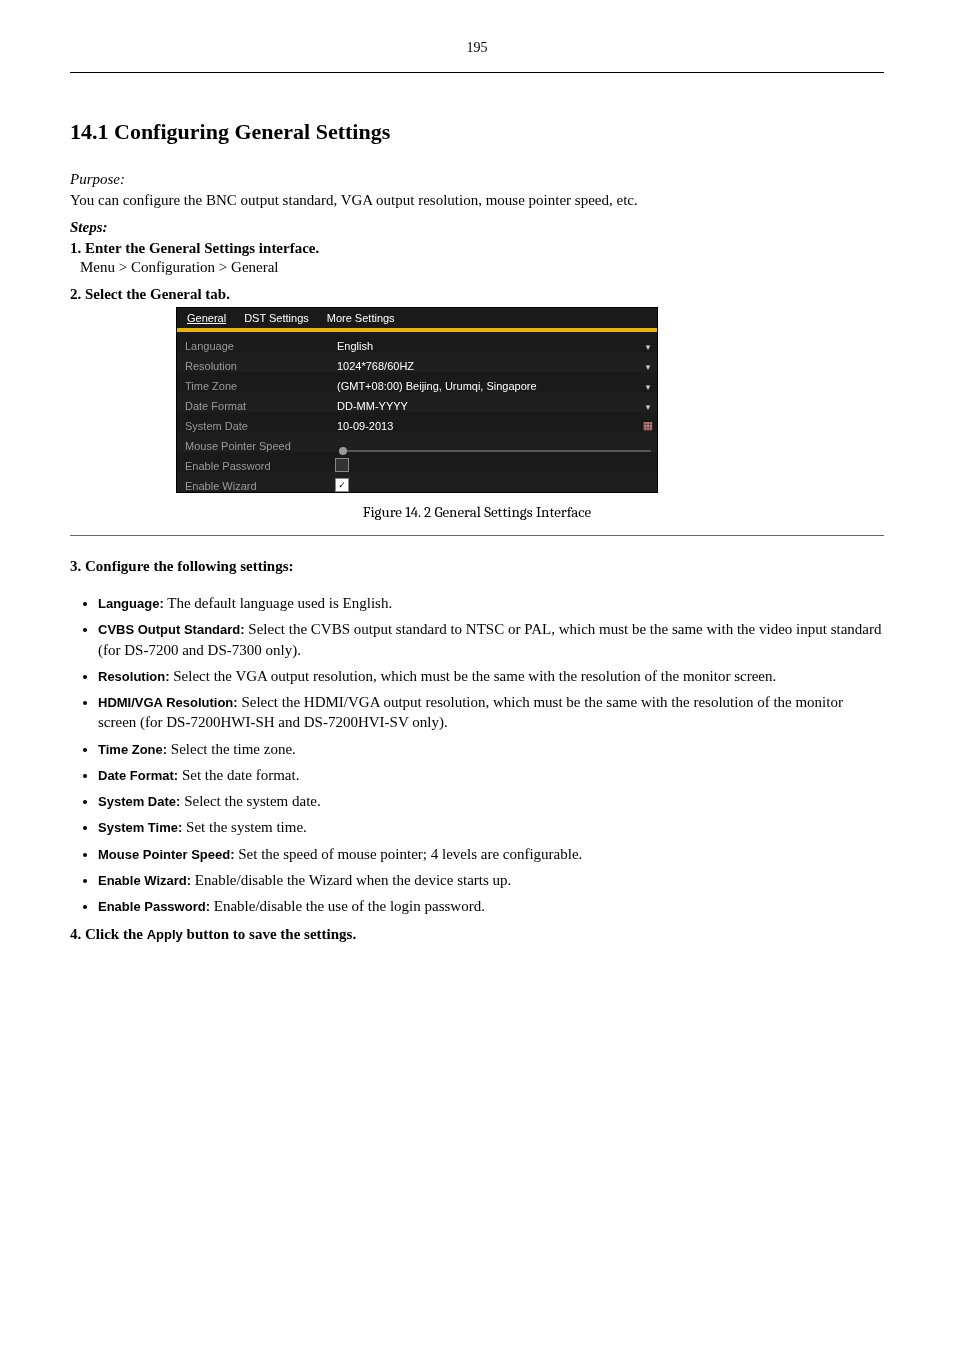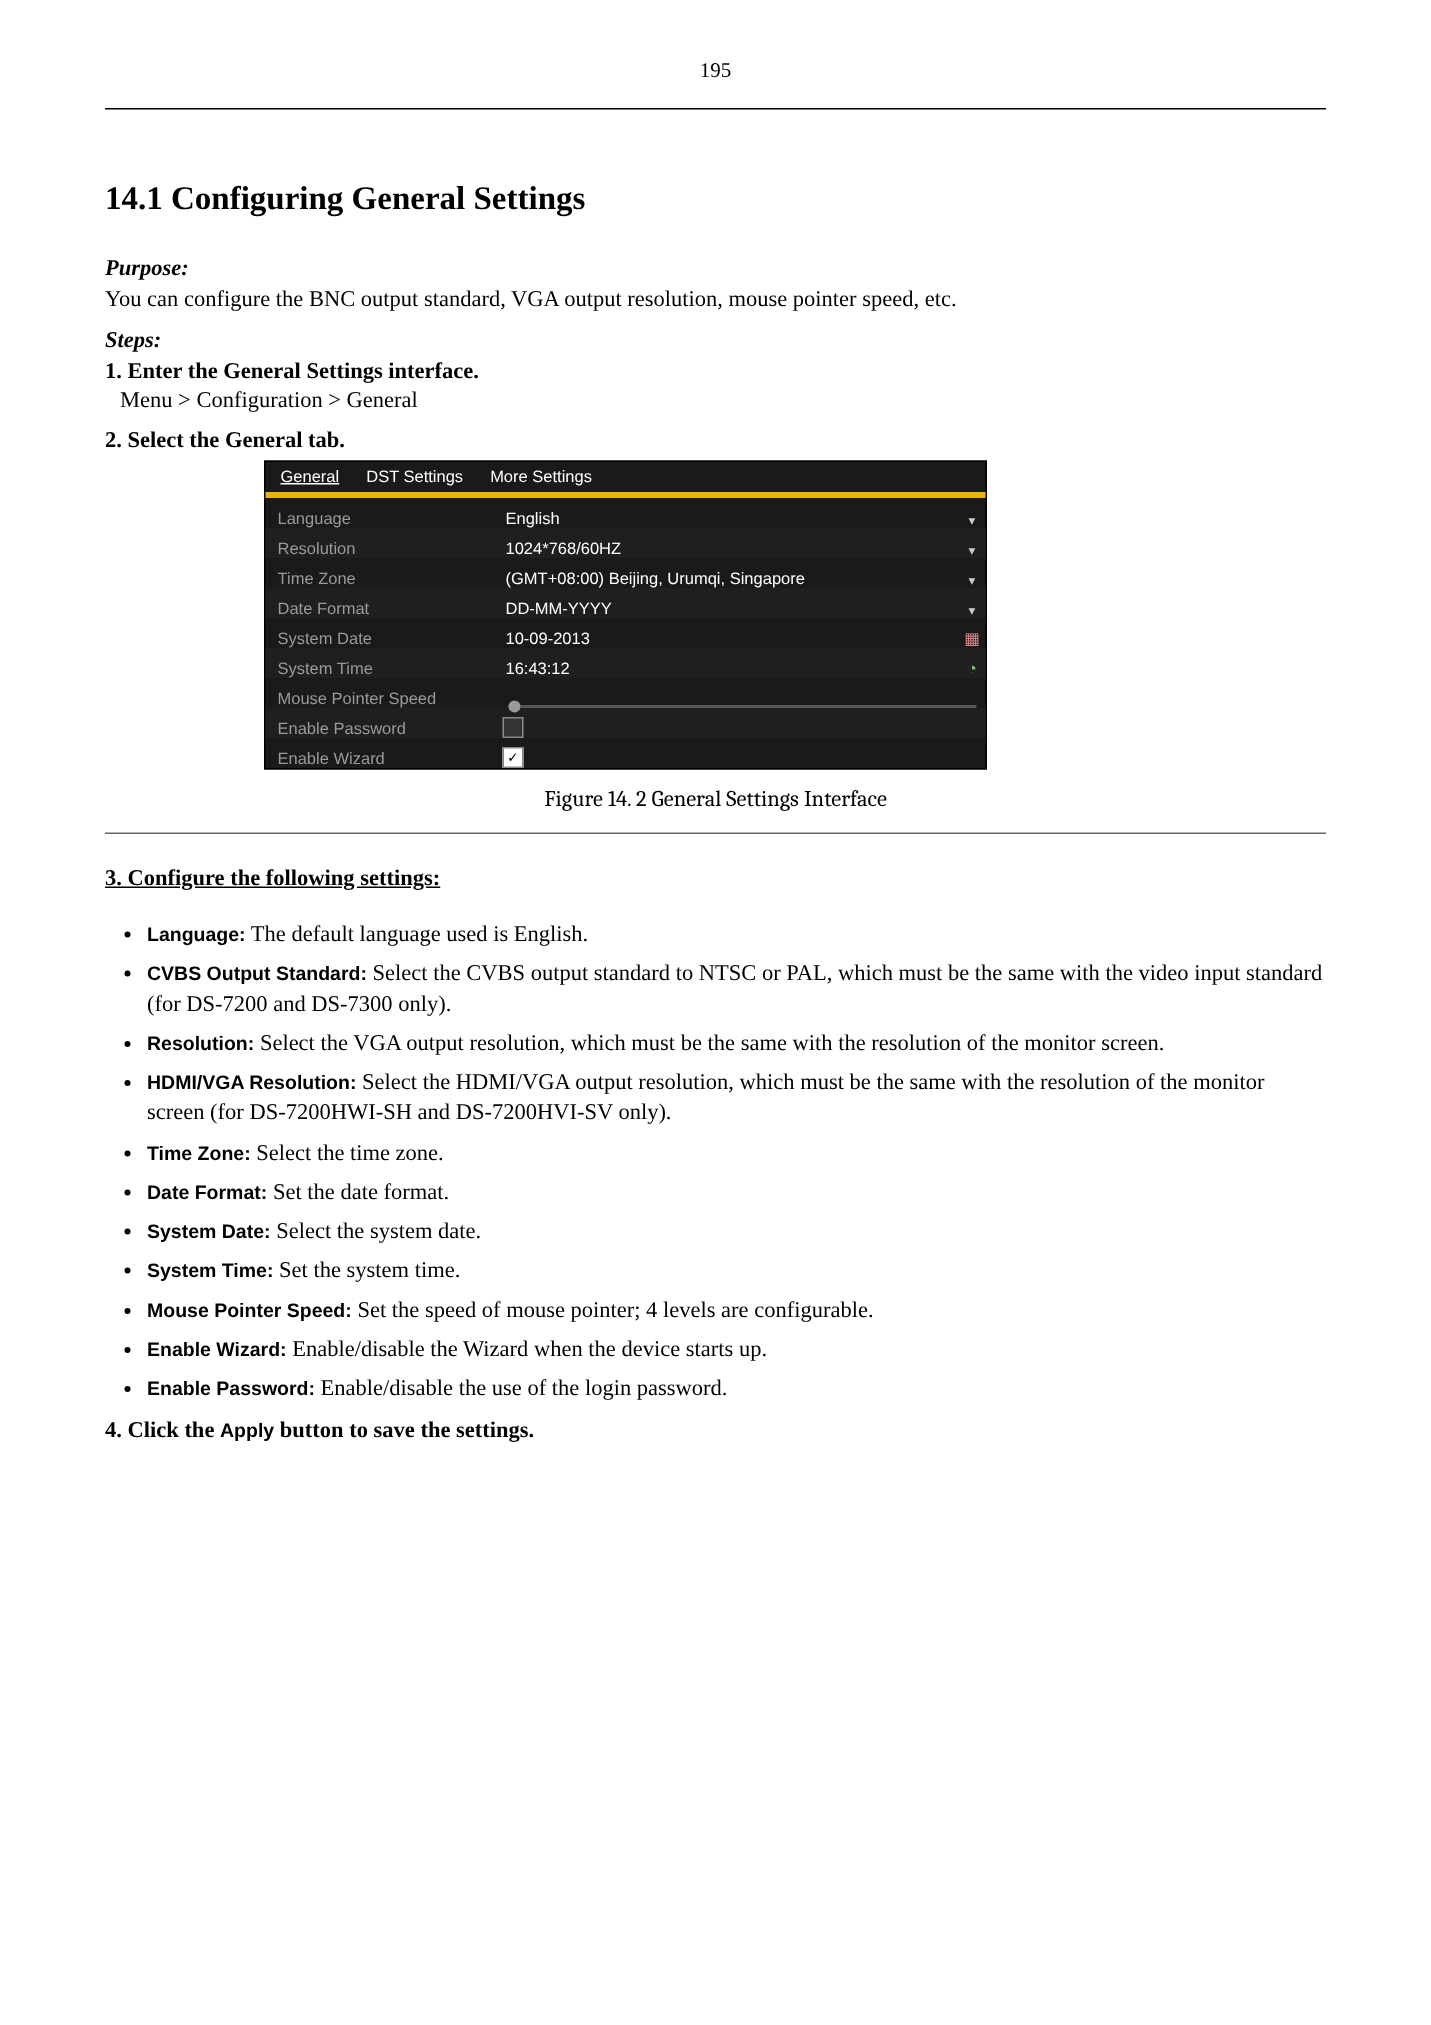--- a/index.html
+++ b/index.html
@@ -21,21 +21,21 @@
     margin-top: 40px;
   }
   .top-rule { border-top: 1px solid #000; margin-top: 16px; }
   .section-title {
     font-family: Georgia, "Times New Roman", serif;
     font-size: 22px;
     font-weight: bold;
     margin-top: 46px;
     margin-bottom: 26px;
   }
-  .purpose-head { font-size: 15px; font-style: italic; font-weight: bold; }
+  .purpose-head { font-size: 15px; font-style: italic; font-weight: normal; }
   .purpose-body { margin: 4px 0 10px; }
   .steps-head   { font-size: 15px; font-style: italic; font-weight: bold; margin-top: 4px; }
   .step-line    { margin: 4px 0 2px; }
   .path-line    { margin: 2px 0 10px 10px; }
 
   
   .shot {
     width: 480px;
     margin: 4px 0 6px 106px;
     background: #1a1a1a;
@@ -55,21 +55,21 @@
   .calicon { color: #d88; font-size: 11px; width: 14px; text-align: center; }
   .clkicon { color: #7bbf7b; font-size: 11px; width: 14px; text-align: center; }
   .slider-track { flex: 1; height: 2px; background: #555; position: relative; margin: 0 4px; }
   .slider-thumb { position: absolute; left: 0; top: -3px; width: 8px; height: 8px; background: #999; border-radius: 50%; }
   .checkbox { width: 12px; height: 12px; border: 1px solid #888; background:#333; display:inline-flex; align-items:center; justify-content:center; font-size:9px; }
   .checkbox.checked { background:#fff; color:#000; }
 
   .fig-caption { text-align:center; font-family:"Cambria",Georgia,serif; font-size:15px; margin: 10px 0 14px; }
   .hr-thin { border:none; border-top:1px solid #666; margin:2px 0 22px; }
 
-  .step-line2 { margin: 4px 0 18px; text-decoration: underline; }
+  .step-line2 { margin: 4px 0 18px; }
   ul.bullets { margin: 4px 0 10px 28px; padding: 0; }
   ul.bullets li { margin: 6px 0; line-height: 1.35; }
   .bold-inline { font-weight: bold; font-family: Arial, sans-serif; font-size: 13px; }
   .step-line3 { margin: 10px 0 4px; }
 </style>
 </head>
 <body>
 
 <div class="page">
   <div class="page-number">195</div>
@@ -116,25 +116,20 @@
         <span class="label">Date Format</span>
         <span class="val">DD-MM-YYYY</span>
         <span class="ddicon">▾</span>
       </div>
       <div class="row">
         <span class="label">System Date</span>
         <span class="val">10-09-2013</span>
         <span class="calicon">▦</span>
       </div>
       <div class="row">
-        <span class="label">System Time</span>
-        <span class="val">16:43:12</span>
-        <span class="clkicon">◔</span>
-      </div>
-      <div class="row">
         <span class="label">Mouse Pointer Speed</span>
         <span class="slider-track">
           <span class="slider-thumb"></span>
         </span>
       </div>
       <div class="row">
         <span class="label">Enable Password</span>
         <span class="checkbox"></span>
       </div>
       <div class="row">

